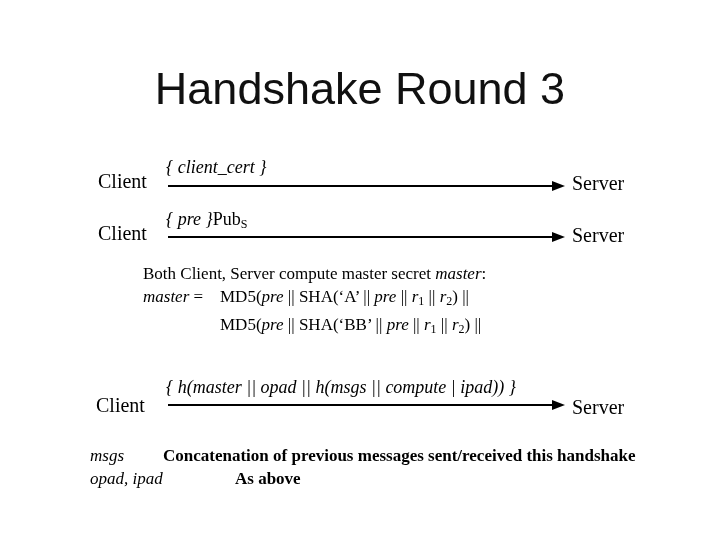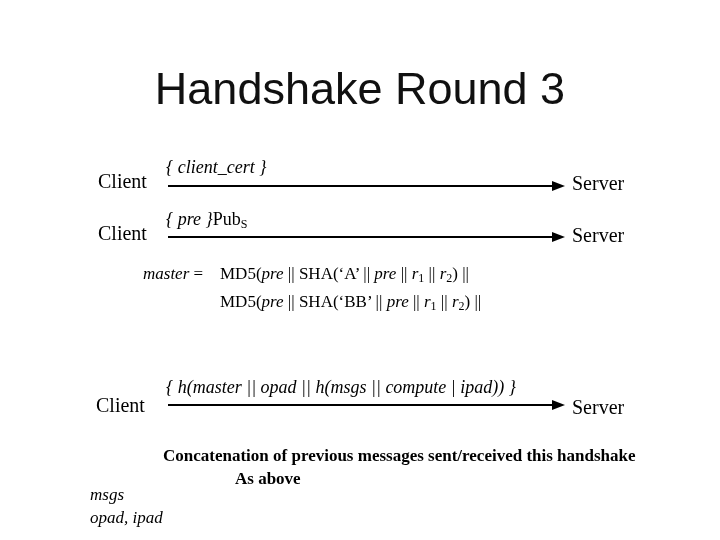--- a/index.html
+++ b/index.html
@@ -61,21 +61,21 @@
     position:absolute; left:143px; top:262px;
     font-size:17px; line-height:23px; white-space:nowrap;
   }
   .c-prefix { display:inline-block; width:77px; }
   .c-indent { margin-left:77px; }
 
   .legend { position:absolute; left:0; top:443px; width:720px; }
   .legend-row { position:absolute; white-space:nowrap; font-size:17px; line-height:22px; }
   .lg1 { top:2px; }
   .lg2 { top:25px; }
-  .legend-term { position:absolute; left:90px; font-style:italic;margin-top:39px; }
+  .legend-term { position:absolute; left:90px; font-style:italic; }
   .legend-desc { position:absolute; font-weight:bold; }
   .lg1 .legend-desc { left:163px; }
   .lg2 .legend-desc { left:235px; }
 
   
   .i  { font-style:italic; }
   .b  { font-weight:normal; }
   .n  { font-style:normal; font-weight:normal; }
   .sub { font-size:12px; vertical-align:-3px; font-style:normal; }
 </style>
@@ -96,20 +96,21 @@
 
   <div class="msg-row r2">
     <div class="actor actor-l">Client</div>
     <div class="arrow-label"><span class="i">{ pre }</span><span class="b">Pub</span><span class="sub">S</span></div>
     <div class="arrow-line"></div>
     <div class="arrow-head"></div>
     <div class="actor actor-r">Server</div>
   </div>
 
   <div class="compute">
+    <div class="c-line"><span class="b">Both Client, Server compute master secret </span><span class="i">master</span><span class="b">:</span></div>
     <div class="c-line"><span class="c-prefix"><span class="i">master</span><span class="n"> =</span></span><span><span class="b">MD5(</span><span class="i">pre</span><span class="n"> || </span><span class="b">SHA(‘A’</span><span class="n"> || </span><span class="i">pre</span><span class="n"> || </span><span class="i">r</span><span class="sub">1</span><span class="n"> || </span><span class="i">r</span><span class="sub">2</span><span class="n">) ||</span></span></div>
     <div class="c-line c-indent"><span class="b">MD5(</span><span class="i">pre</span><span class="n"> || </span><span class="b">SHA(‘BB’</span><span class="n"> || </span><span class="i">pre</span><span class="n"> || </span><span class="i">r</span><span class="sub">1</span><span class="n"> || </span><span class="i">r</span><span class="sub">2</span><span class="n">) ||</span></div>
   </div>
 
   <div class="msg-row r3">
     <div class="actor actor-l">Client</div>
     <div class="arrow-label"><span class="i">{ h(master || opad || h(msgs || compute | ipad)) }</span></div>
     <div class="arrow-line"></div>
     <div class="arrow-head"></div>
     <div class="actor actor-r">Server</div>

